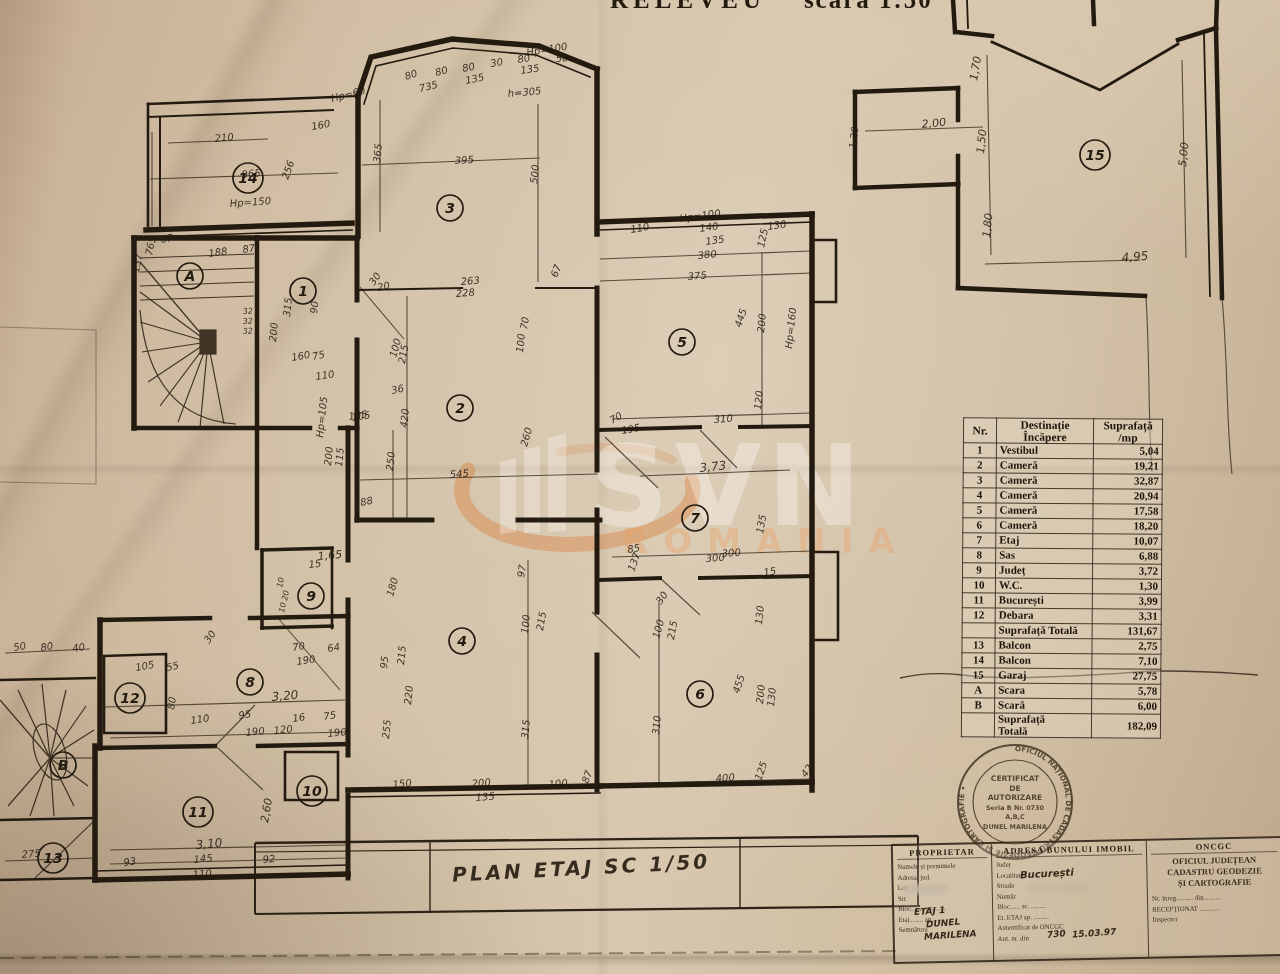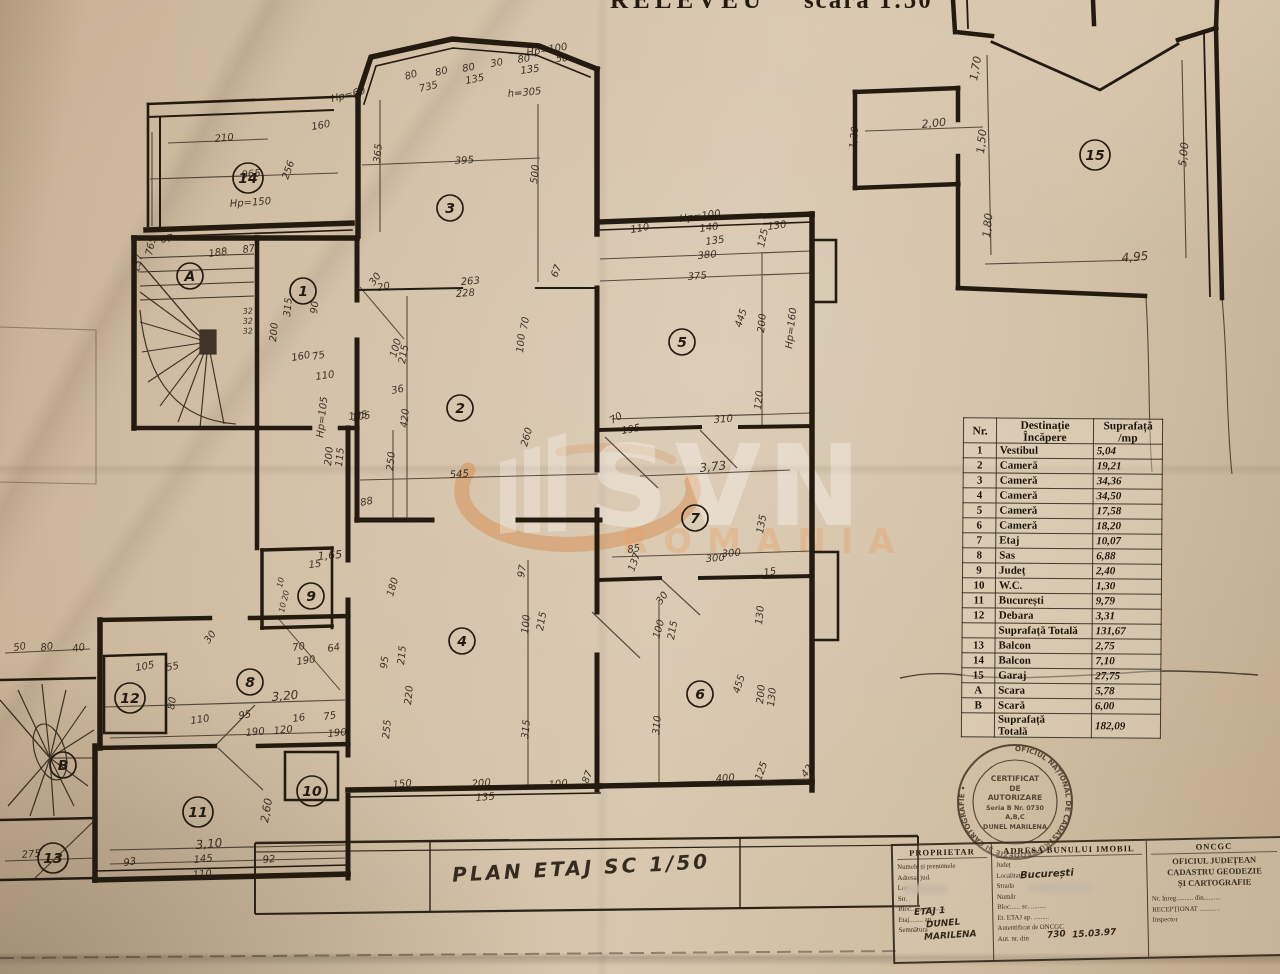--- a/index.html
+++ b/index.html
@@ -27,21 +27,21 @@
     letter-spacing:3px;transform:rotate(-3deg);color:#241b10;opacity:.9;white-space:nowrap;}
   
   .area-table{position:absolute;left:962px;top:418px;width:200px;background:rgba(226,214,194,.45);
     transform:rotate(.4deg);}
   .area-table table{border-collapse:collapse;width:100%;font-family:"Liberation Serif",serif;
     font-size:11px;font-weight:bold;color:#1d150a;}
   .area-table th,.area-table td{border:1px solid rgba(34,24,12,.8);padding:0 3px;height:14px;
     white-space:pre-line;line-height:1.05;}
   .area-table th{font-size:11.5px;}
   .area-table td.nr{width:26px;text-align:center;}
-  .area-table td.val{width:62px;text-align:left;font-style:italic;}
+  .area-table td.val{width:62px;text-align:right;}
   
   .form{position:absolute;left:892px;top:840px;width:388px;height:116px;
     border:2px solid rgba(40,28,16,.85);display:flex;transform:rotate(-1.2deg);
     font-family:"Liberation Serif",serif;color:#2a2012;background:rgba(222,210,190,.25);}
   .form .col{border-right:1.5px solid rgba(40,28,16,.8);padding:2px 4px;position:relative;}
   .form .col:last-child{border-right:none;}
   .form .c1{width:90px;}.form .c2{width:146px;}.form .c3{flex:1;}
   .form .hd{font-weight:bold;font-size:8.5px;text-align:center;letter-spacing:1px;
     border-bottom:1px solid rgba(40,28,16,.6);padding-bottom:1px;margin-bottom:2px;}
   .form .ln{font-size:6.8px;line-height:1.55;white-space:nowrap;overflow:hidden;opacity:.9;}
@@ -490,26 +490,26 @@
             <td class="val">5,04</td>
           </tr>
           <tr>
             <td class="nr">2</td>
             <td class="name">Cameră</td>
             <td class="val">19,21</td>
           </tr>
           <tr>
             <td class="nr">3</td>
             <td class="name">Cameră</td>
-            <td class="val">34,36</td>
+            <td class="val">32,87</td>
           </tr>
           <tr>
             <td class="nr">4</td>
             <td class="name">Cameră</td>
-            <td class="val">34,50</td>
+            <td class="val">20,94</td>
           </tr>
           <tr>
             <td class="nr">5</td>
             <td class="name">Cameră</td>
             <td class="val">17,58</td>
           </tr>
           <tr>
             <td class="nr">6</td>
             <td class="name">Cameră</td>
             <td class="val">18,20</td>
@@ -520,31 +520,31 @@
             <td class="val">10,07</td>
           </tr>
           <tr>
             <td class="nr">8</td>
             <td class="name">Sas</td>
             <td class="val">6,88</td>
           </tr>
           <tr>
             <td class="nr">9</td>
             <td class="name">Județ</td>
-            <td class="val">2,40</td>
+            <td class="val">3,72</td>
           </tr>
           <tr>
             <td class="nr">10</td>
             <td class="name">W.C.</td>
             <td class="val">1,30</td>
           </tr>
           <tr>
             <td class="nr">11</td>
             <td class="name">București</td>
-            <td class="val">9,79</td>
+            <td class="val">3,99</td>
           </tr>
           <tr>
             <td class="nr">12</td>
             <td class="name">Debara</td>
             <td class="val">3,31</td>
           </tr>
           <tr>
             <td class="nr"></td>
             <td class="name">Suprafață Totală</td>
             <td class="val">131,67</td>

